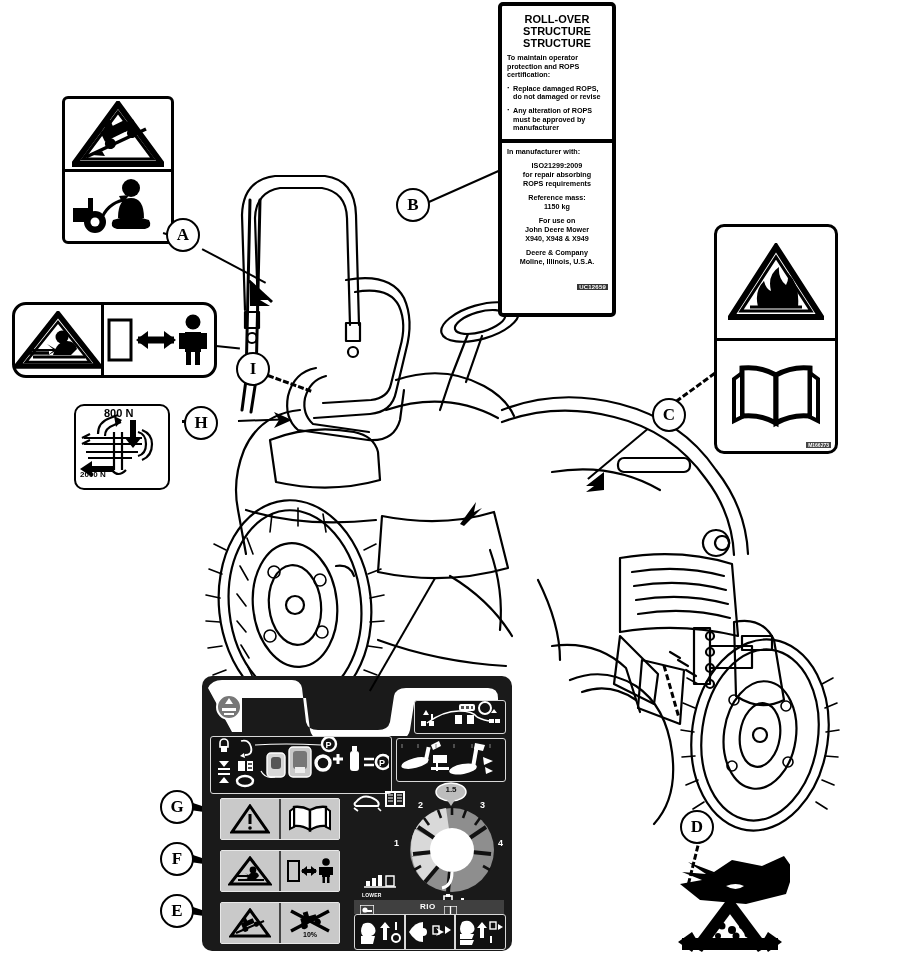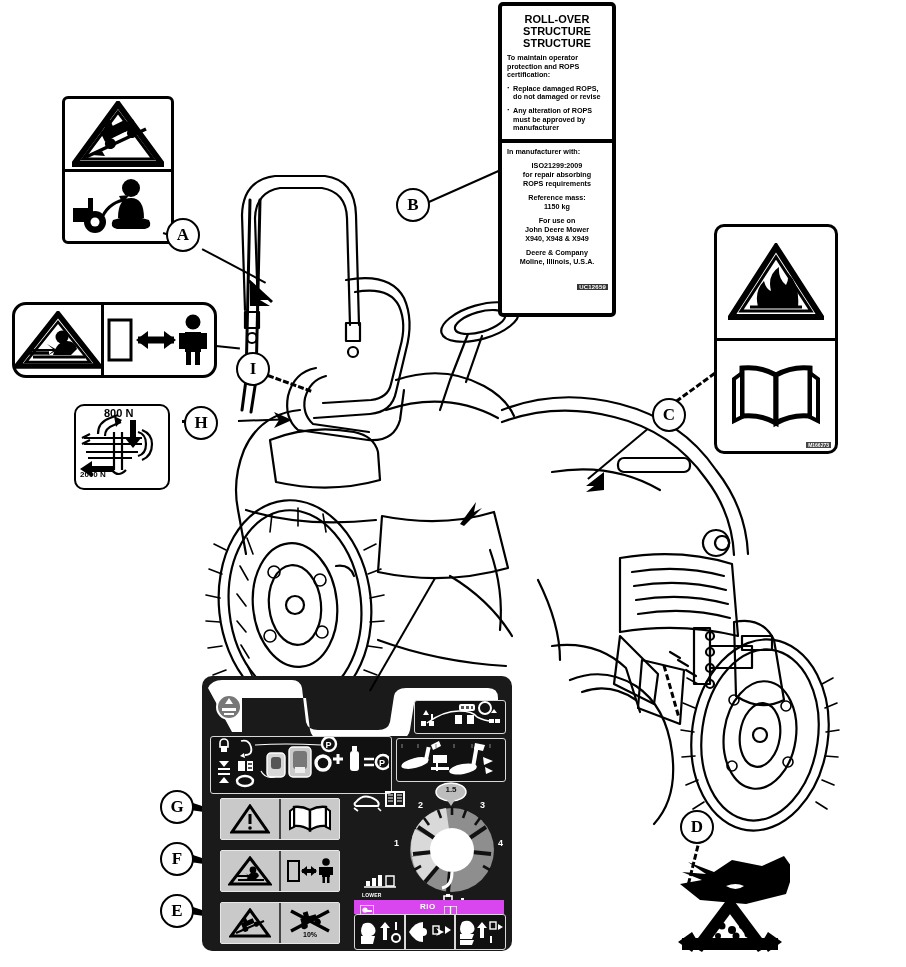--- a/index.html
+++ b/index.html
@@ -562,21 +562,21 @@
         <g fill="#fff">
       <path d="M4 4 h8 v10 h-8 z" fill="none" stroke="#fff" stroke-width="1.6"></path>
       <path d="M6 2 h4 v3 h-4 z"></path>
       <rect x="16" y="8" width="3" height="6"></rect>
           <rect x="21" y="6" width="3" height="8"></rect>
       <path d="M2 16 h26" stroke="#fff" stroke-width="1.4"></path>
         </g>
       </svg>
   </div>
 
-  <div class="abs" style="left:152px;top:224px;width:150px;height:14px;background:#d946ef;">
+  <div class="abs" style="left:152px;top:224px;width:150px;height:14px;background:#404040;">
     <div class="abs" style="left:6px;top:2px;">
       <svg width="14" height="11" viewBox="0 0 14 11">
           <rect x="0" y="0" width="14" height="11" fill="none" stroke="#fff" stroke-width="1.4"></rect>
           <circle cx="5" cy="5" r="2.6" fill="#fff"></circle>
           <path d="M7 5 h5 v2 h-5 z" fill="#fff"></path>
         </svg>
     </div>
     <div class="abs riohdr" style="left:66px;top:2px;">RIO</div>
     <div class="abs" style="left:90px;top:2px;">
       <svg width="13" height="10" viewBox="0 0 13 10">

